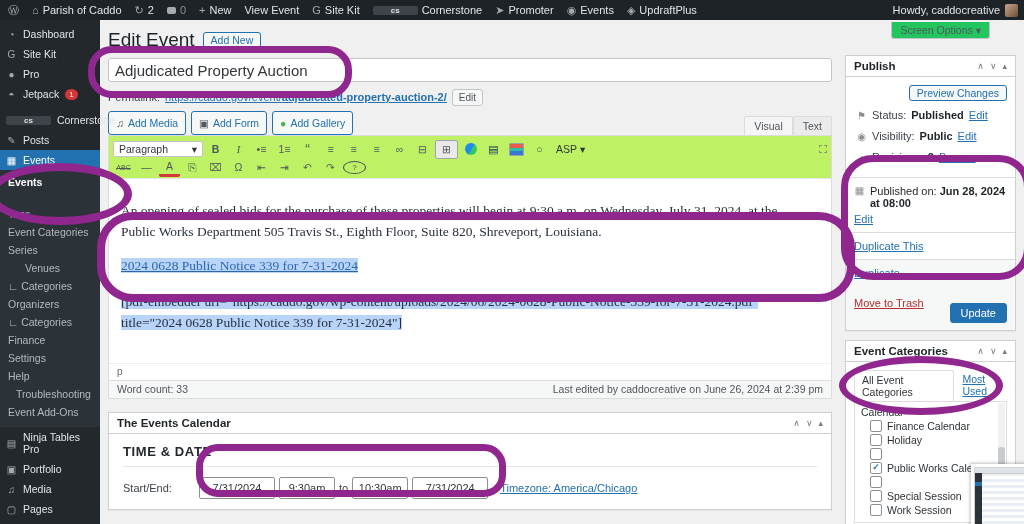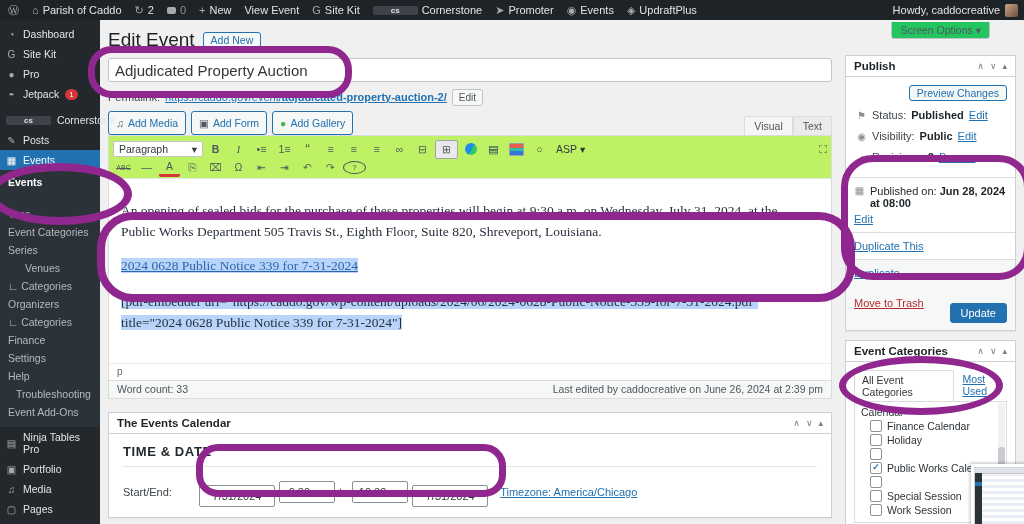--- a/index.html
+++ b/index.html
@@ -85,21 +85,21 @@
   .mb-title{font-size:11.5px;font-weight:bold;color:#1d2327;}
   .mb-ctrl{margin-left:auto;display:flex;gap:6px;color:#787c82;font-size:9px;cursor:pointer;}
   #tec-box{margin-top:13px;}
   .tec-body{padding:10px 14px;}
   .sect-title{font-size:13px;font-weight:bold;letter-spacing:.6px;color:#23282d;
       border-bottom:1px solid #e5e5e5;padding-bottom:7px;margin-bottom:10px;}
   .se-row{display:flex;align-items:center;gap:4px;font-size:11px;color:#444;}
   .se-label{width:72px;flex:none;color:#3c434a;}
   .inp{border:1px solid #8c8f94;border-radius:2px;height:18px;text-align:center;font-size:11px;
       color:#32373c;font-family:"Liberation Sans",sans-serif;background:#fff;}
-  .date-in{width:70px;margin-top:8px;}
+  .date-in{width:70px;}
   .time-in{width:50px;}
   .tz{margin-left:8px;font-size:11px;}
   .allday{margin:9px 0 0 92px;display:flex;align-items:center;gap:6px;font-size:11px;color:#3c434a;}
   .cb{width:10px;height:10px;border:1px solid #8c8f94;border-radius:2px;background:#fff;flex:none;
       display:inline-block;text-align:center;line-height:9px;font-size:9px;color:#2271b1;cursor:pointer;}
   .cb.checked:after{content:"✓";font-weight:bold;}
   
   #rightcol{left:845px;top:55px;width:171px;}
   .pub-body{padding:8px;}
   .pvrow{display:flex;justify-content:flex-end;margin-bottom:8px;}

